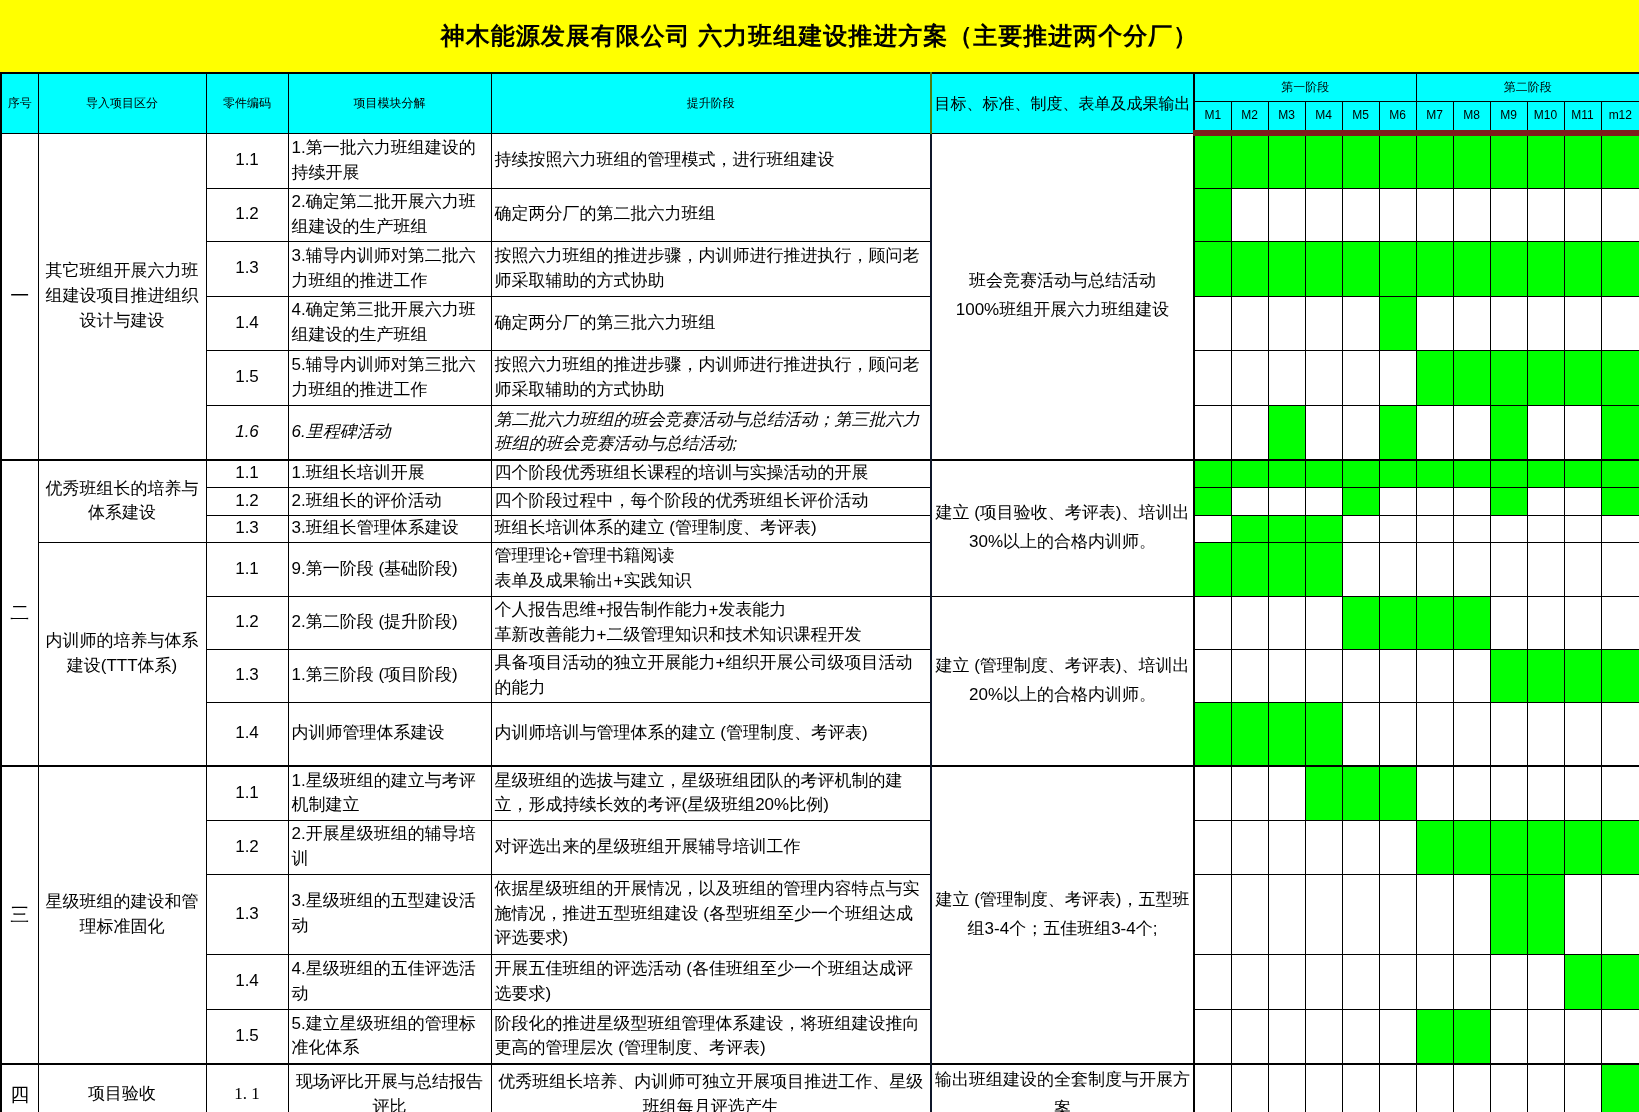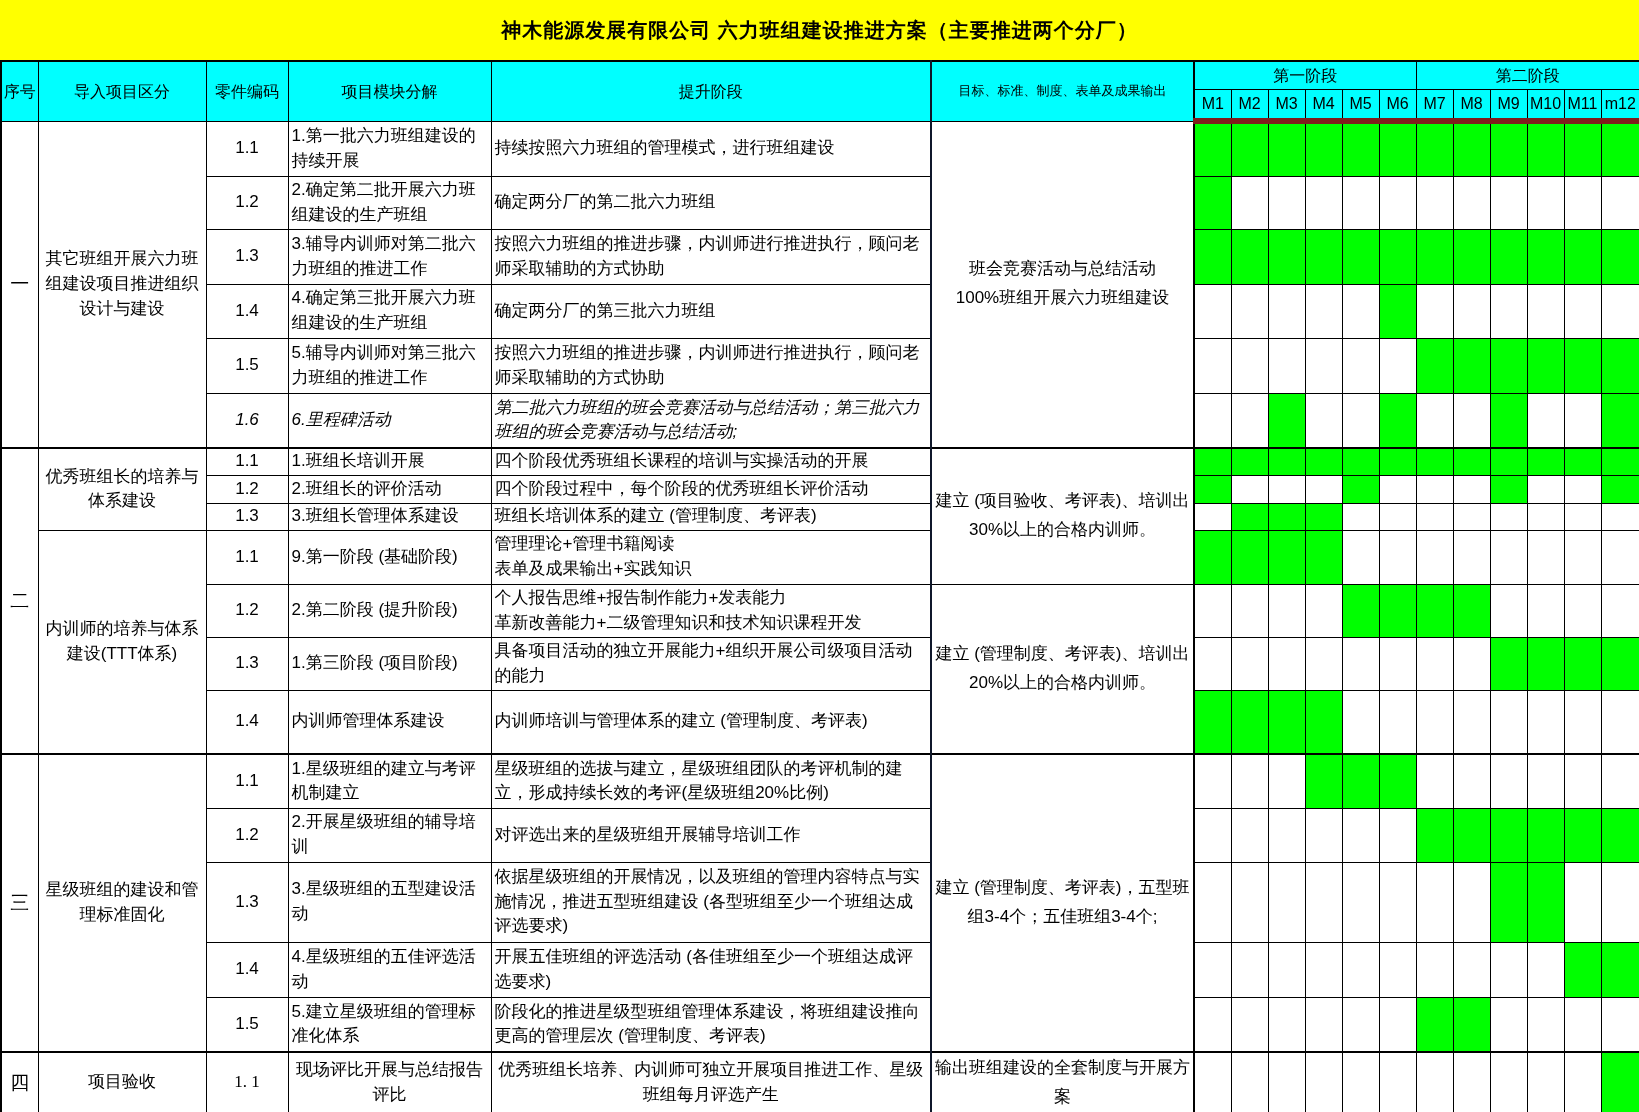--- a/index.html
+++ b/index.html
@@ -1,24 +1,24 @@
 <!DOCTYPE html>
 <html style="--title-bg: #FFFF00; --header-bg: #00FFFF; --green: #00FF00;"><head>
 <meta charset="utf-8">
 <style>
   html,body{margin:0;padding:0;background:#fff;}
   body{width:1639px;height:1112px;font-family:"Liberation Sans","DejaVu Sans",sans-serif;color:#000;}
-  .title-bar{width:1639px;height:60px;background:var(--title-bg,#FFFF00);display:flex;align-items:center;justify-content:center;
-    font-size:20px;font-weight:bold;letter-spacing:1px;}
+  .title-bar{width:1639px;height:72px;background:var(--title-bg,#FFFF00);display:flex;align-items:center;justify-content:center;
+    font-size:24px;font-weight:bold;letter-spacing:1px;}
   table{border-collapse:collapse;table-layout:fixed;width:1639px;border:2px solid #000;}
   th,td{border:1px solid #000;overflow:hidden;padding:0 3px;font-size:17px;line-height:1.45;
     text-align:center;vertical-align:middle;white-space:pre-line;}
-  thead th{background:var(--header-bg,#00FFFF);font-weight:normal;font-size:16px;padding:0 1px;}
+  thead th{background:var(--header-bg,#00FFFF);font-weight:normal;font-size:12px;padding:0 1px;}
   thead tr:last-child th{border-bottom:6px solid #7f1d1d;}
-  th.goal-h{font-size:13px;border-left:2px solid #0f172a;border-right:2px solid #000;}
+  th.goal-h{font-size:16px;border-left:2px solid #4d7c0f;border-right:2px solid #000;}
   td.goal-cell{border-left:2px solid #0f172a;border-right:2px solid #000;line-height:1.7;}
   td.module-cell,td.desc-cell{text-align:left;}
   td.seq-cell{font-size:19px;}
   tr.sec td{border-top:2px solid #000;}
   td.g{background:#fff;}
   td.g.on{background:var(--green,#00FF00);}
   tr.serif td{font-family:"Liberation Serif","DejaVu Serif",serif;}
   tr.serif td.module-cell,tr.serif td.desc-cell{text-align:center;margin-top:20px;}
 </style>
 </head>

